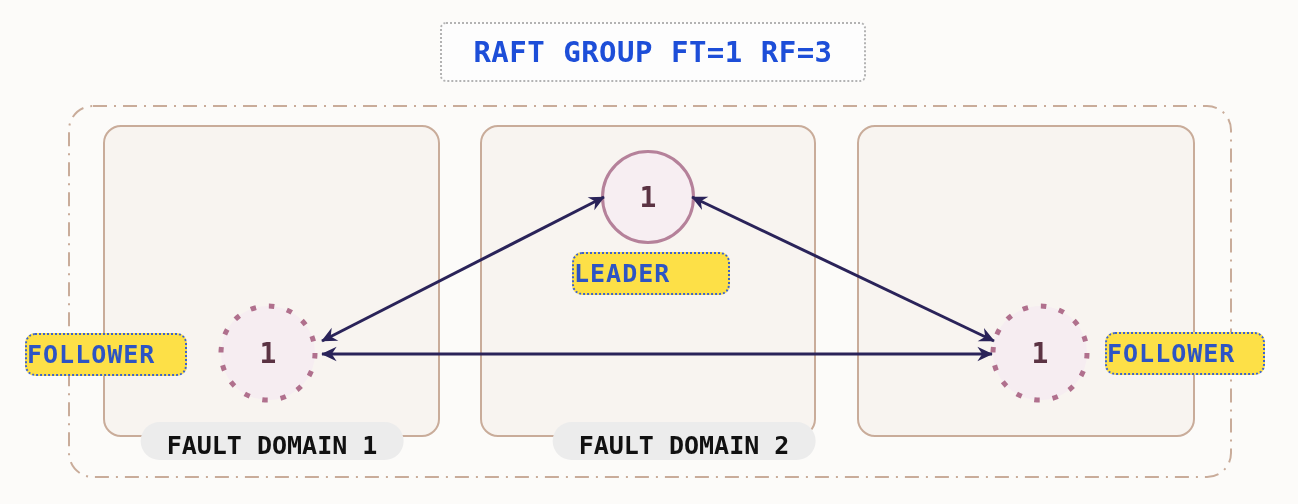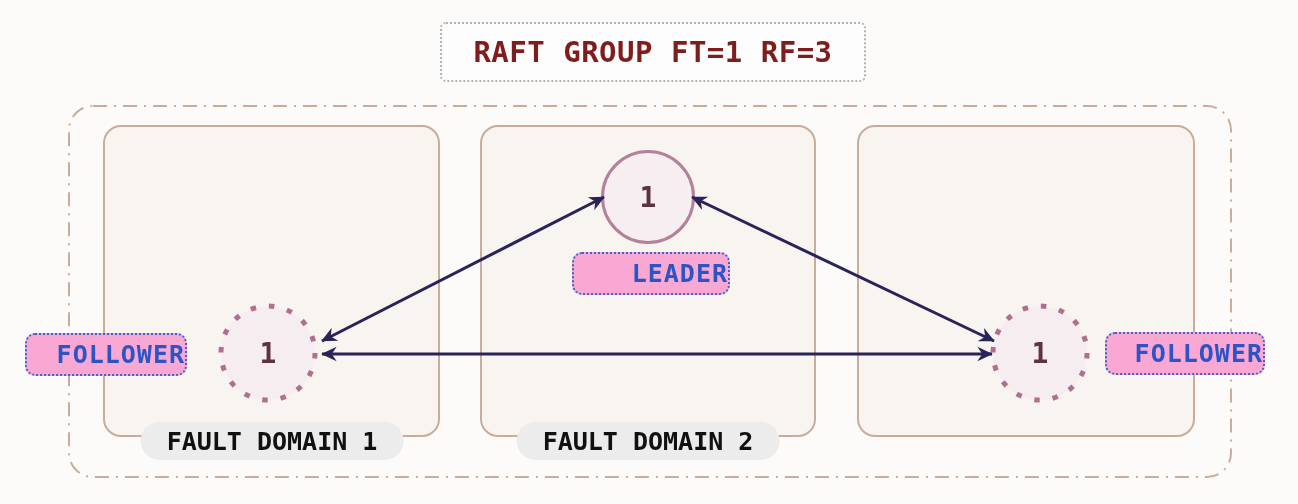--- a/index.html
+++ b/index.html
@@ -16,21 +16,21 @@
   .abs { position: absolute; }
 
   
   .title-box {
     left: 440px; top: 22px; width: 426px; height: 60px;
     background: #fdfdfd;
     border: 2px dotted #b3b3b3;
     border-radius: 6px;
     box-sizing: border-box;
     display: flex; align-items: center; justify-content: center;
-    font-size: 29px; font-weight: bold; color: #7f1d1d;
+    font-size: 29px; font-weight: bold; color: #1d4ed8;
     letter-spacing: 0.5px;
     white-space: pre;
   }
 
   
   .svg-layer { left: 0; top: 0; width: 1298px; height: 504px; pointer-events: none; }
 
   
   .fd-box {
     top: 125px; width: 337px; height: 312px;
@@ -43,26 +43,26 @@
   .fd2 { left: 480px; width: 336px; }
   .fd3 { left: 857px; width: 338px; }
 
   
   .fd-pill {
     top: 422px; height: 38px;
     transform: translateX(-50%);
     background: #ececec;
     border-radius: 19px;
     padding: 0 26px;
-    display: flex; align-items: center; justify-content: center;
+    display: flex; align-items: flex-end; justify-content: center;
     font-size: 25px; font-weight: bold; color: #111111;
     white-space: pre;
   }
   .fd-pill.p1 { left: 272px; }
-  .fd-pill.p2 { left: 648px; }
+  .fd-pill.p2 { left: 684px; }
   .fd-pill.p3 { left: 1031px; }
 
   
   .node {
     width: 94px; height: 94px;
     border-radius: 50%;
     box-sizing: border-box;
     display: flex; align-items: center; justify-content: center;
     font-size: 28px; font-weight: bold; color: #5b3343;
   }
@@ -71,25 +71,25 @@
     background: #f7eef2;
     border: 3px solid #b5819a;
   }
   .node.follower { background: #f6edf1; }
   .node.follower.left  { left: 221px; top: 306px; }
   .node.follower.right { left: 993px; top: 306px; }
 
   
   .role-label {
     height: 43px;
-    background: #f9a8d4;
+    background: #fde047;
     border: 2px dotted #3d63cb;
     border-radius: 10px;
     box-sizing: border-box;
-    display: flex; align-items: center; justify-content: flex-end;
+    display: flex; align-items: center; justify-content: flex-start;
     font-size: 25px; font-weight: bold; color: #2d54c4;
     letter-spacing: 1px;
     white-space: pre;
   }
   .role-label.leader        { left: 572px;  top: 252px; width: 158px; }
   .role-label.follower-l    { left: 25px;   top: 333px; width: 162px; }
   .role-label.follower-r    { left: 1105px; top: 332px; width: 160px; }
 </style>
 </head>
 <body>

